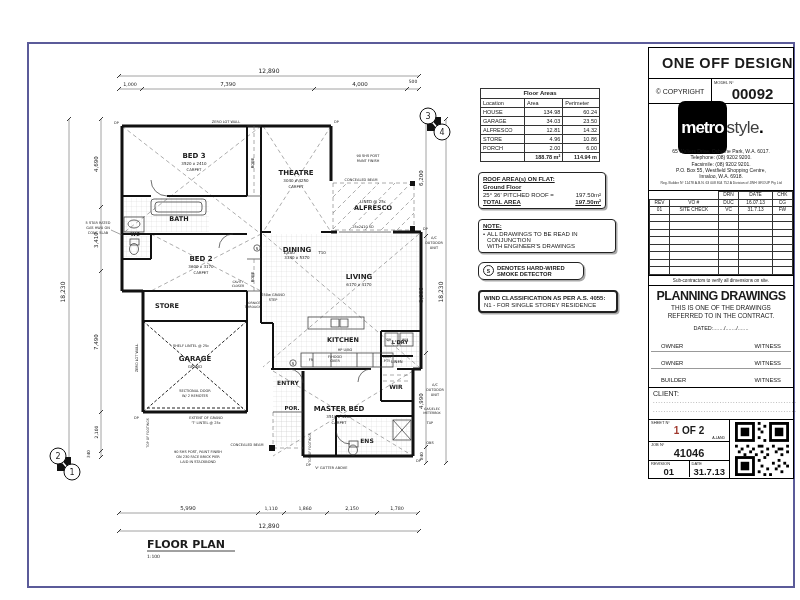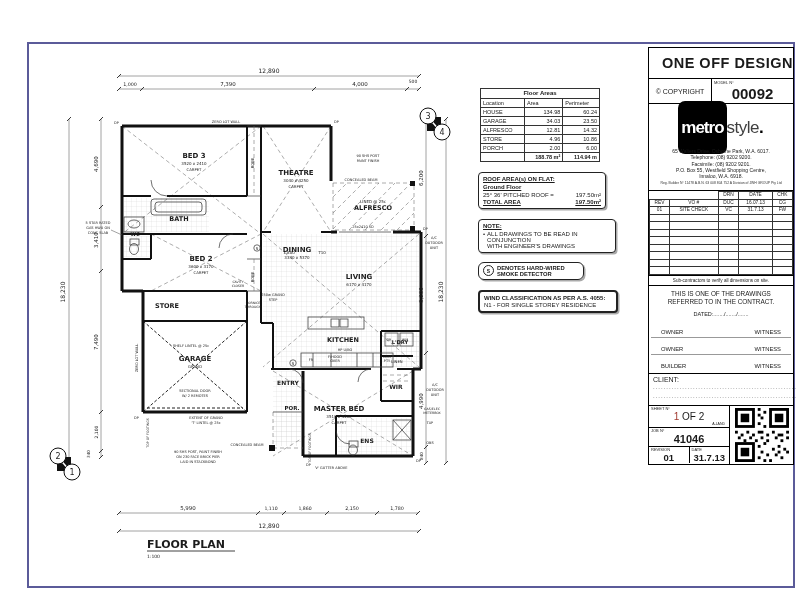--- a/index.html
+++ b/index.html
@@ -52,21 +52,21 @@
   .dated{font-size:5.5px;margin:6px 0 4px 0}
   .sigrow{display:flex;justify-content:space-between;font-size:5.8px;padding:8px 10px 2px 10px;border-bottom:.7px solid #999}
   .client{padding:2px 4px 3px 4px;font-size:7px}
   .dots{font-size:6px;letter-spacing:1px;text-align:center;line-height:1.6;color:#333}
   .addressblk{padding:2px 4px 8px 4px;font-size:6.5px}
   .addressblk .ln{font-size:8.5px;margin:3px 0 0 8px}
   .bgrid{display:flex;}
   .bleft{width:80px;border-right:1.2px solid #000}
   .brow{border-bottom:1.2px solid #000;padding:0 0 1px 0}
   .brow:last-child{border-bottom:none}
-  .sheetval{font-size:10px;font-weight:normal;text-align:center}
+  .sheetval{font-size:10px;font-weight:bold;text-align:center}
   .rednum{color:#a0392e}
   .subsheet{font-size:3.5px;text-align:right;padding-right:4px}
   .jobval{font-size:11px;font-weight:bold;text-align:center}
   .rd{display:flex}
   .rd>div{flex:1}
   .rd .dv{border-right:1.2px solid #000}
   .rdval{font-size:9.5px;font-weight:bold;text-align:center}
   .qrwrap{flex:1;display:flex;align-items:center;justify-content:center;padding:2px}
 </style>
 </head>
@@ -543,20 +543,21 @@
             <td></td>
             <td></td>
             <td></td>
           </tr>
     </tbody>
       </table>
 
     <div class="sec subnote">Sub-contractors to verify all dimensions on site.</div>
 
     <div class="sec planning">
+      <div class="ptitle">PLANNING DRAWINGS</div>
       <div class="pline">THIS IS ONE OF THE DRAWINGS</div>
       <div class="pline">REFERRED TO IN THE CONTRACT.</div>
       <div class="dated">DATED:......./......./.......</div>
       <div class="sigrow">
         <span>OWNER</span>
         <span>WITNESS</span>
       </div>
       <div class="sigrow">
         <span>OWNER</span>
         <span>WITNESS</span>

